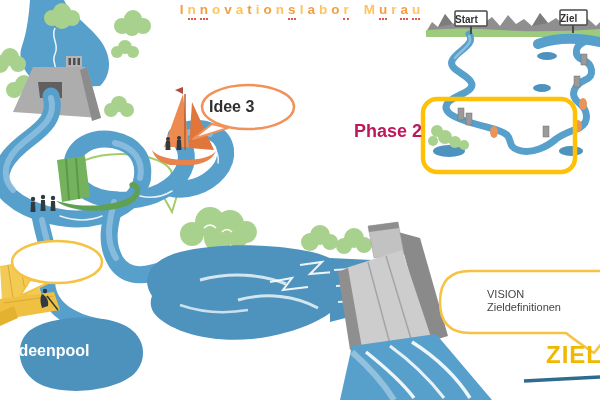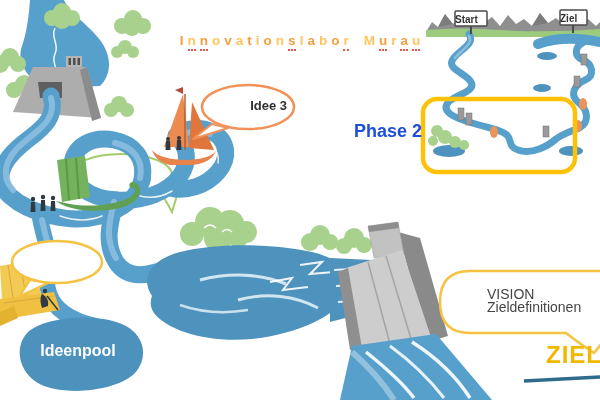--- a/index.html
+++ b/index.html
@@ -1,35 +1,35 @@
 <!DOCTYPE html>
 <html><head>
 <meta charset="utf-8">
 <style>
   html,body{margin:0;padding:0;background:#fff;}
   #stage{position:relative;width:600px;height:400px;background:#fff;overflow:hidden;
          font-family:"Liberation Sans",sans-serif;}
   #art{position:absolute;left:0;top:0;}
   .ovl{position:absolute;}
   
-  #title{top:2px;left:0;right:0;text-align:center;font-weight:bold;font-size:13.5px;margin-top:31px;}
+  #title{top:2px;left:0;right:0;text-align:center;font-weight:bold;font-size:13.5px;}
   .t-ch{display:inline-block;margin:0 2px;padding-bottom:1px;}
   .t-a{color:#F59E3F}.t-b{color:#FFC45E}
   .t-u{border-bottom:2px dotted #E2574C}
   .t-sp{display:inline-block;width:11px}
   
-  .idee{font-size:13px;font-weight:bold;color:#303030;text-align:right;width:78px;}
+  .idee{font-size:16px;font-weight:bold;color:#303030;text-align:left;width:78px;}
   #idee3{left:209px;top:98px;}
   #idee1{left:82px;top:168px;}
   #idee2{left:18px;top:254px;}
   #phase2{left:330px;top:121px;width:92px;text-align:right;
-          font-size:18px;font-weight:bold;color:#1d4ed8;}
-  #visiontxt{left:487px;top:288px;font-size:14px;line-height:13px;color:#454545;}
+          font-size:18px;font-weight:bold;color:#be185d;}
+  #visiontxt{left:487px;top:288px;font-size:11px;line-height:13px;color:#454545;}
   #ziel{left:546px;top:341px;font-size:24px;font-weight:bold;color:#F0B800;letter-spacing:1px;}
-  #ideenpool{left:14px;top:342px;width:128px;text-align:center;
+  #ideenpool{left:14px;top:342px;width:128px;text-align:left;
              font-size:16px;font-weight:bold;color:#fff;}
   .sign{font-size:10px;font-weight:bold;color:#333;text-align:left;}
   #startsign{left:455px;top:14px;width:32px;}
   #zielsign{left:560px;top:13px;width:27px;}
 </style>
 </head>
 <body>
 
 <div id="stage">
 

